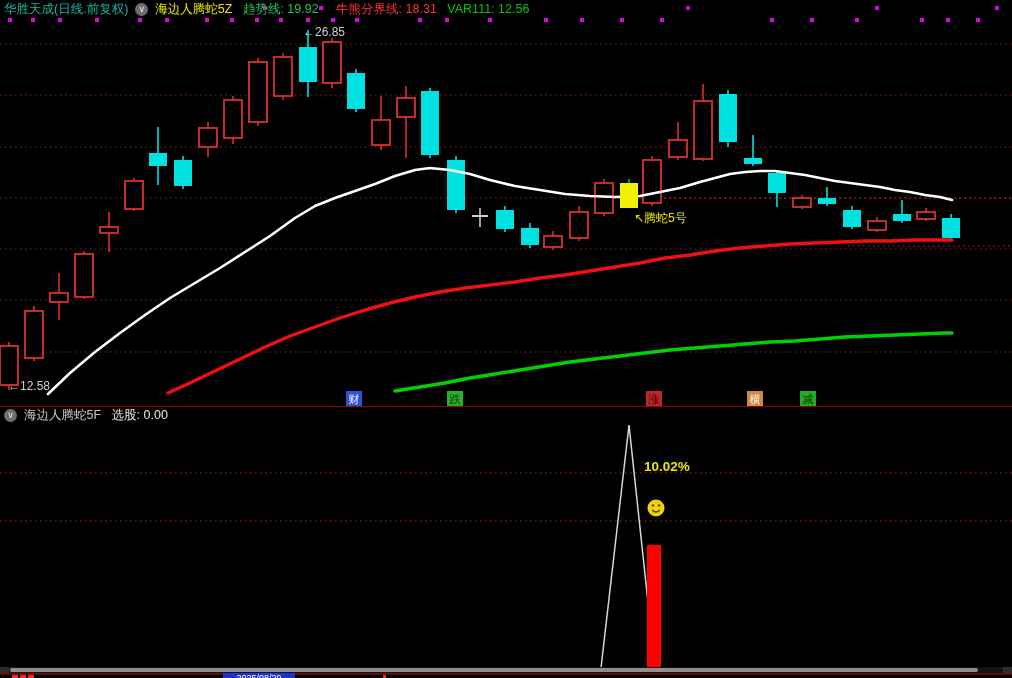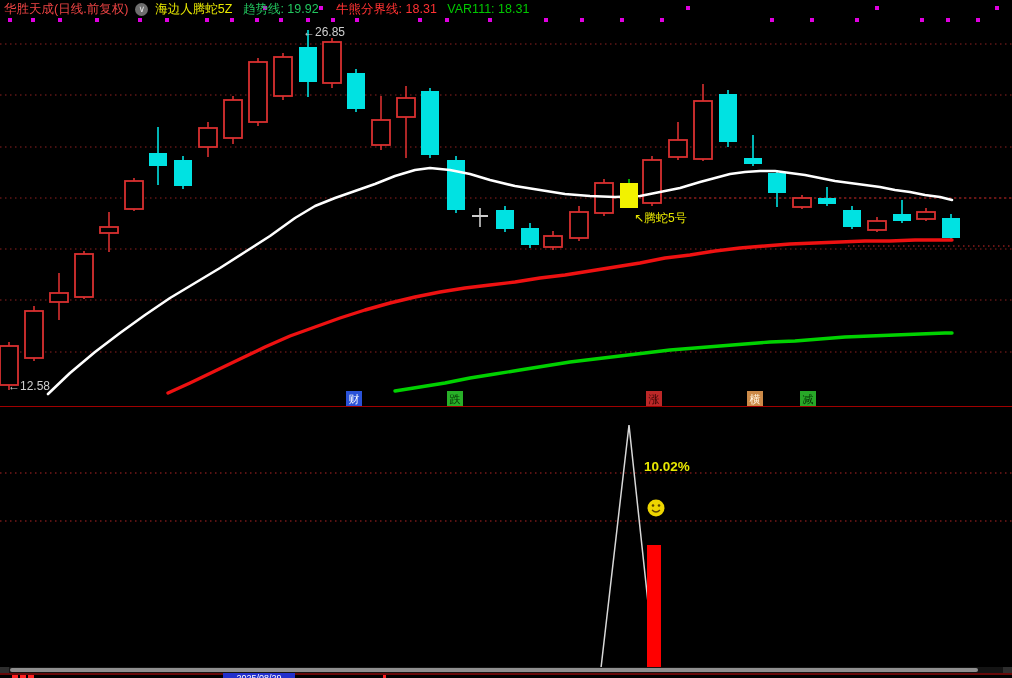--- a/index.html
+++ b/index.html
@@ -6,21 +6,21 @@
   .screen{position:relative;width:1012px;height:678px;background:#000;overflow:hidden;
           font-family:"Liberation Sans","DejaVu Sans",sans-serif;}
   svg{position:absolute;left:0;top:0;}
   .hdr{position:absolute;left:4px;white-space:nowrap;font-size:12.5px;line-height:17px;}
   .hdr span{margin-right:7px;vertical-align:middle;}
   .top-hdr{top:1px;}
   .sub-hdr{top:407px;}
   .circ-icon{display:inline-flex;width:13px;height:13px;border-radius:50%;background:#6e6e6e;
              color:#e6e6e6;font-size:9px;line-height:13px;justify-content:center;align-items:center;
              margin-right:6px;}
-  .c-stock{color:#ef4444;} .c-ind{color:#e8e800;} .c-trend{color:#22c55e;}
+  .c-stock{color:#14b8a6;} .c-ind{color:#e8e800;} .c-trend{color:#22c55e;}
   .c-bb{color:#ff3232;margin-left:7px;} .c-var{color:#00c800;} .c-sub{color:#c8c8c8;} .c-subval{color:#e8e8e8;}
   .scrollbar{position:absolute;left:0;top:667px;width:1012px;height:6px;background:#141414;}
   .scroll-btn{position:absolute;top:0;width:9px;height:6px;background:#2e2e2e;}
   .scroll-thumb{position:absolute;left:10px;top:1px;width:968px;height:4px;background:#8f8f8f;border-radius:2px;}
   .date-strip{position:absolute;left:0;top:673px;width:1012px;height:5px;overflow:hidden;}
   .date-box{position:absolute;left:223px;top:0;width:72px;height:5px;background:#2230cc;
             color:#fff;font-size:9px;line-height:10px;text-align:center;overflow:hidden;}
 </style>
 </head>
 <body>
@@ -176,23 +176,27 @@
       <rect x="12" y="675" width="6" height="3" fill="#ff2222"></rect>
       <rect x="20" y="675" width="6" height="3" fill="#ff2222"></rect>
       <rect x="28" y="675" width="6" height="3" fill="#ff2222"></rect>
       <rect x="383" y="675" width="3" height="3" fill="#ff2222"></rect>
     </svg>
 
   <div class="hdr top-hdr">
     <span class="c-stock">华胜天成(日线.前复权)</span><span class="circ-icon">∨</span><span class="c-ind">海边人腾蛇5Z</span>
     <span class="c-trend">趋势线: 19.92</span>
     <span class="c-bb">牛熊分界线: 18.31</span>
-    <span class="c-var">VAR111: 18.31</span>
-  </div>
-
+    <span class="c-var">VAR111: 12.56</span>
+  </div>
+
+  <div class="hdr sub-hdr">
+    <span class="circ-icon">∨</span><span class="c-sub">海边人腾蛇5F</span>
+    <span class="c-subval">选股: 0.00</span>
+  </div>
 
   <div class="scrollbar">
     <div class="scroll-btn" style="left:0;"></div>
     <div class="scroll-thumb"></div>
     <div class="scroll-btn" style="right:0;"></div>
   </div>
 
   <div class="date-strip">
     <div class="date-box">
       <span>2025/08/29</span>

